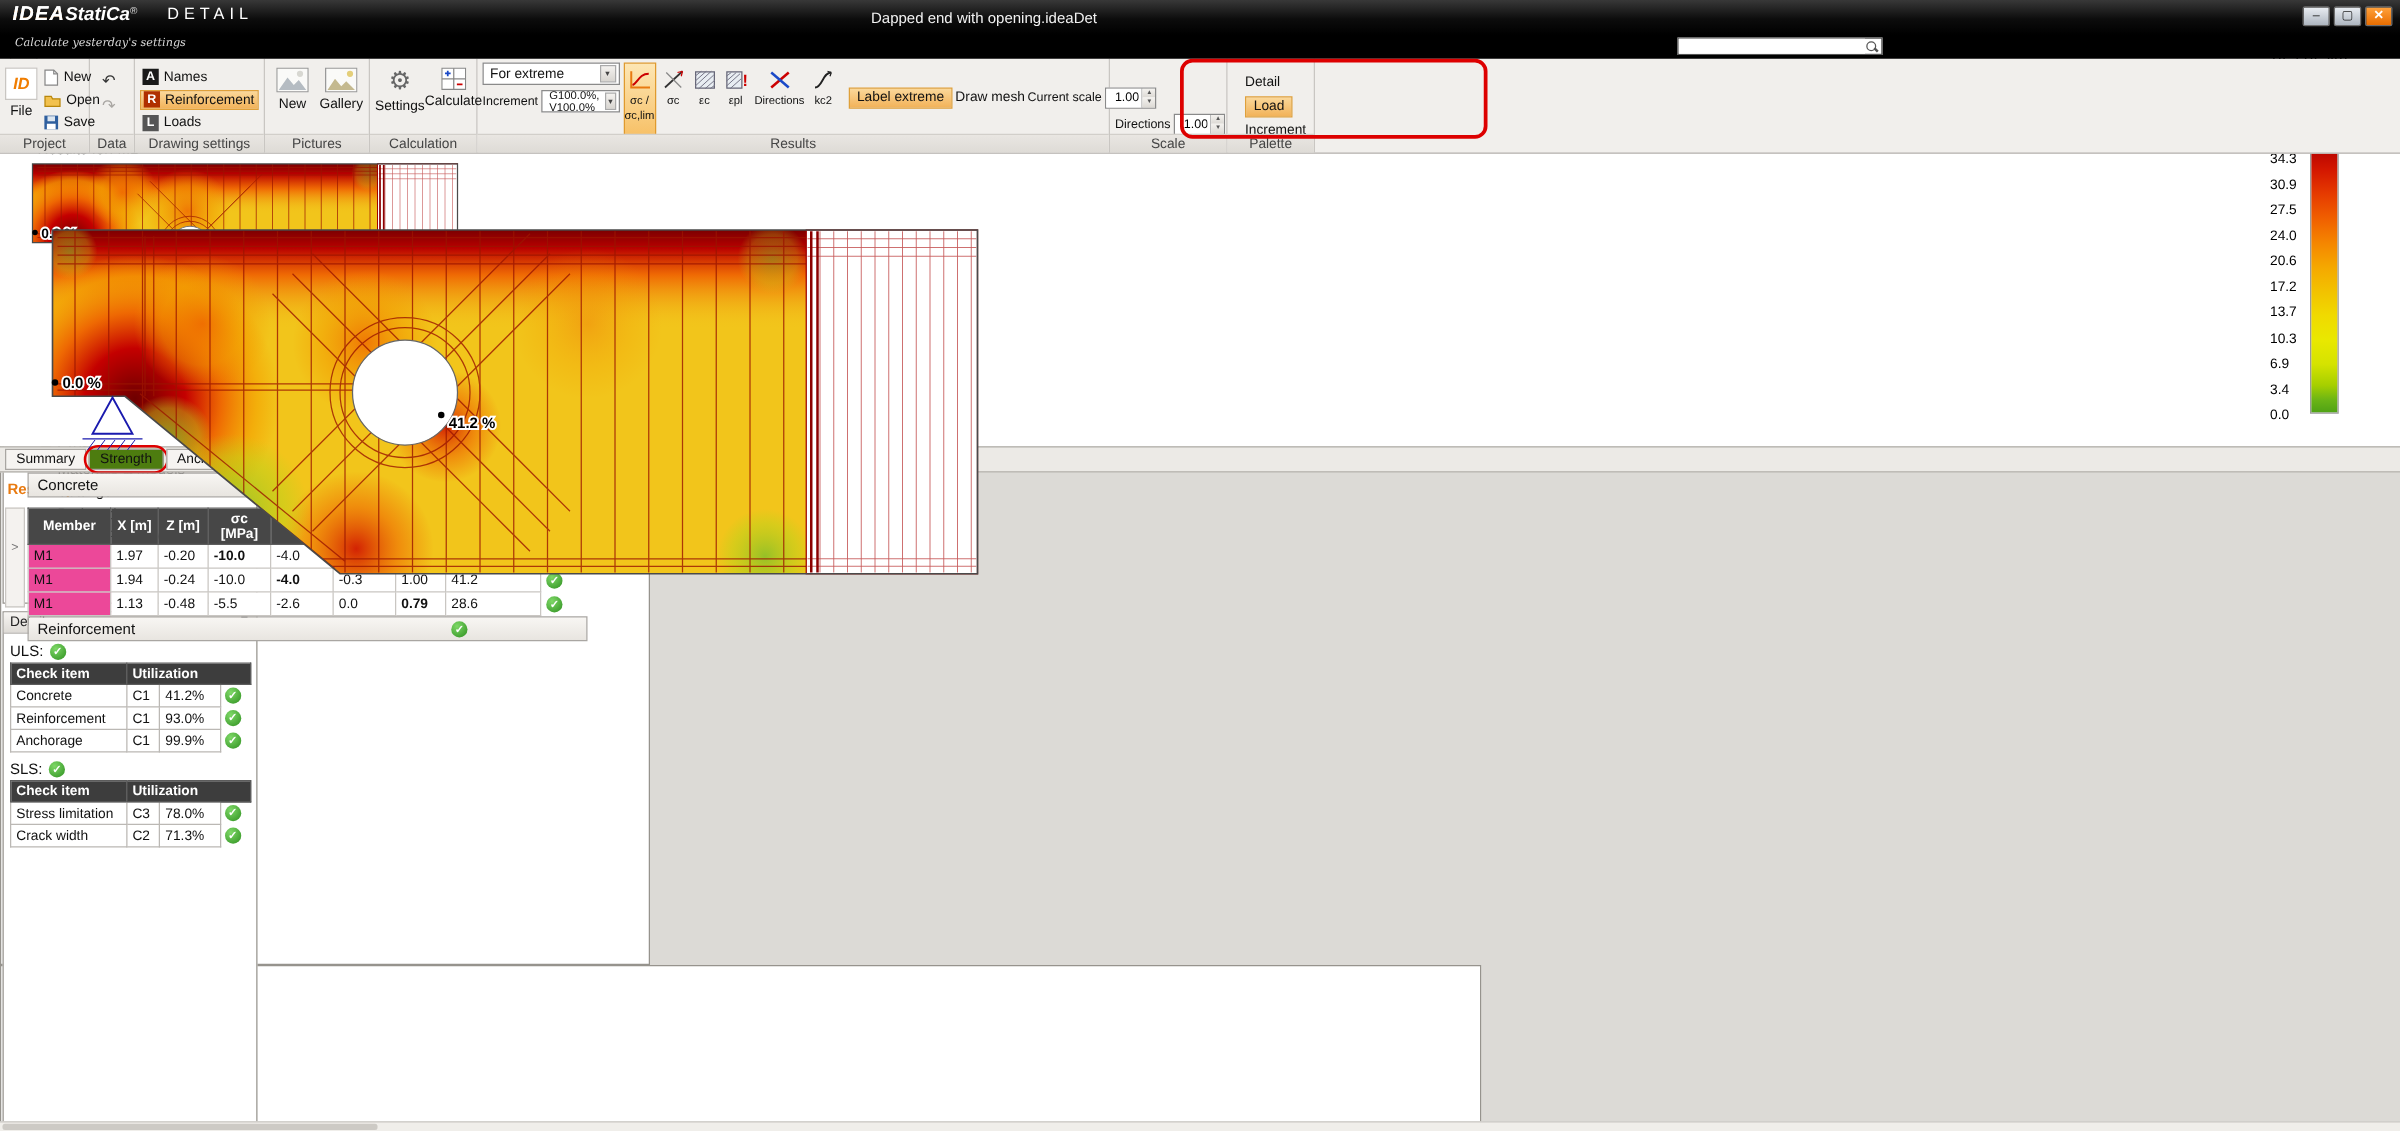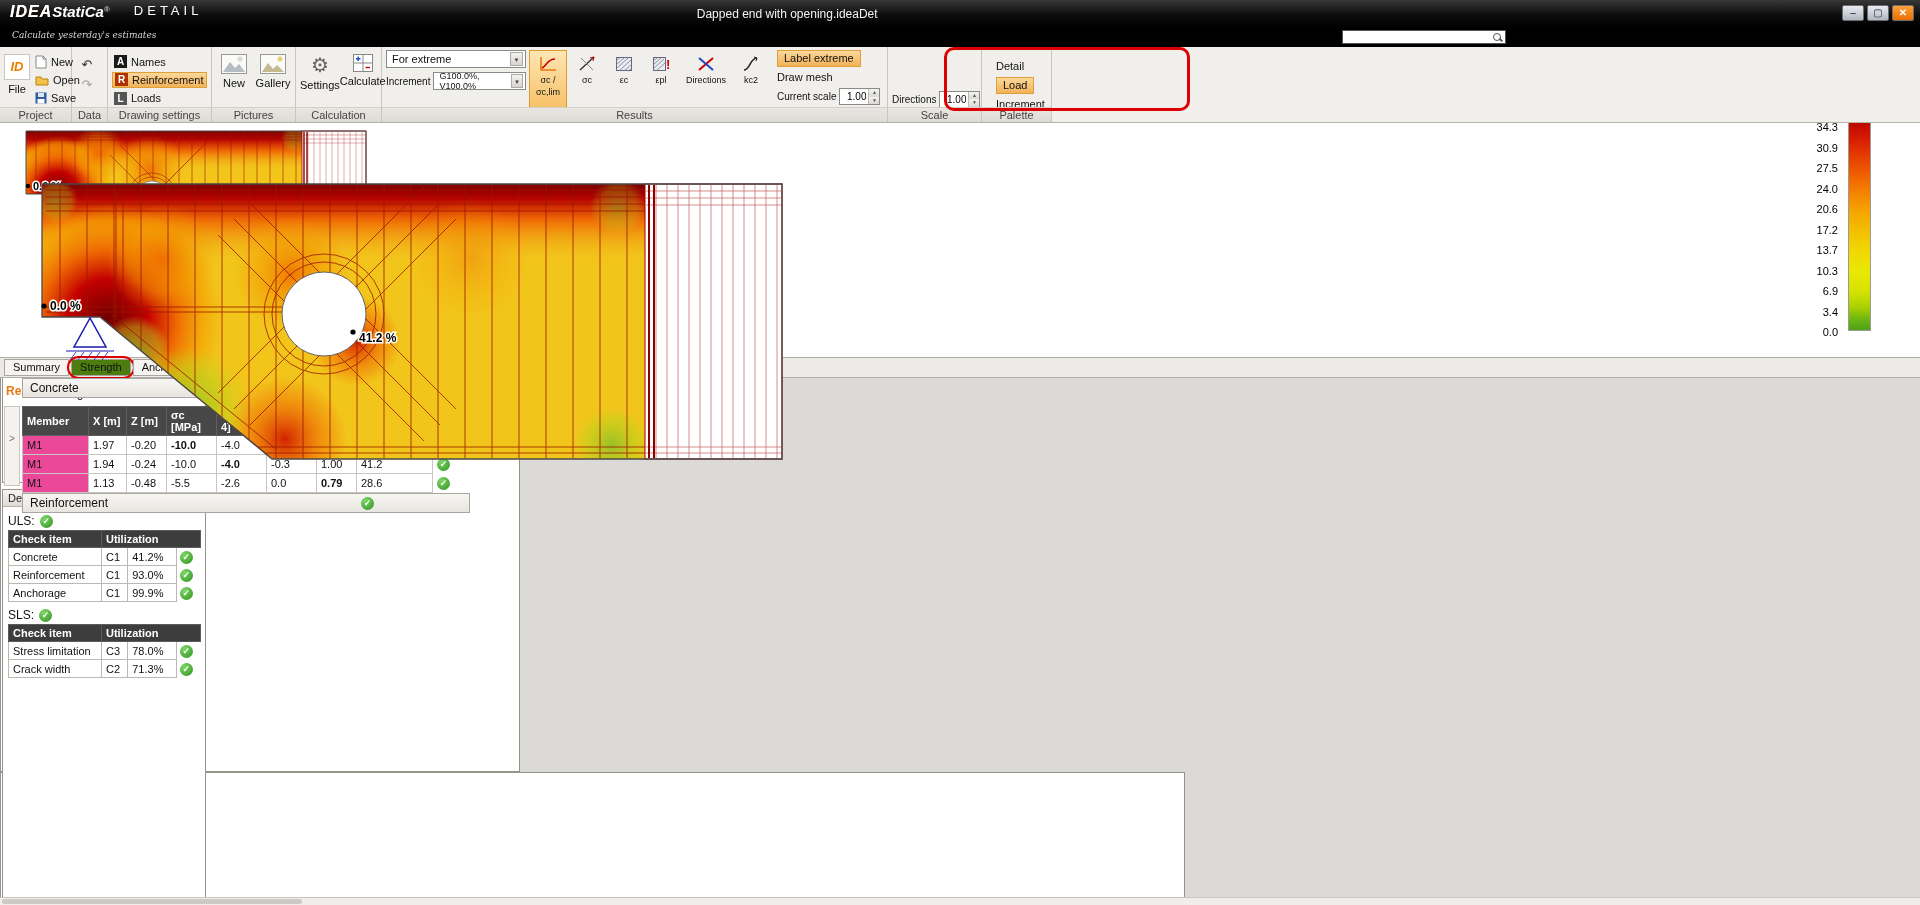--- a/index.html
+++ b/index.html
@@ -44,21 +44,21 @@
 .combo{height:18px;border:1px solid #8a8a8a;background:#fff;display:flex;align-items:center;justify-content:space-between;padding:0 2px 0 5px;font-size:11px}
 .combo .arr{font-size:6px;color:#444;background:linear-gradient(#f4f2ef,#d8d5d0);border:1px solid #aaa;width:13px;height:14px;line-height:14px;text-align:center}
 .spin{display:flex;border:1px solid #8a8a8a;background:#fff;height:17px}
 .spin input{width:28px;border:0;outline:0;text-align:right;font-size:10px;padding-right:2px;font-family:"Liberation Sans",sans-serif}
 .spin .arrs{display:flex;flex-direction:column;width:11px;border-left:1px solid #bbb}
 .spin .arrs span{flex:1;font-size:5px;line-height:7px;text-align:center;color:#555;background:linear-gradient(#f4f2ef,#dcd9d4)}
 .orangebtn{background:linear-gradient(#fbd89a,#f2b259);border:1px solid #dfa03a;padding:0 6px;height:17px;line-height:15px;font-size:11px;display:inline-block}
 .plainlbl{font-size:11px;height:17px;line-height:17px}
 .annot-results{position:absolute;left:944px;top:47px;width:246px;height:64px;border:3px solid #dd0000;border-radius:10px;z-index:30;pointer-events:none}
 .resrow{display:flex;flex-direction:column;gap:4px;width:150px}
-.extcol{display:flex;flex-direction:column;gap:2px;margin-left:6px}
+.extcol{display:flex;flex-direction:row;gap:2px;margin-left:6px}
 .extrow{display:flex;align-items:center;gap:3px;font-size:10px;white-space:nowrap}
 
 
 .panel{position:absolute;background:#fff;border:1px solid #96938d}
 .phead{height:17px;background:linear-gradient(#f7f5f2,#dedbd6);border-bottom:1px solid #b5b2ae;display:flex;align-items:center;padding:0 5px;font-size:11px;color:#222}
 .phead .sp{flex:1}
 .phead .hv{font-size:7px;color:#555;margin-right:6px}
 .pin{position:relative;width:9px;height:12px}
 .pin::before{content:'';position:absolute;top:1px;left:2px;width:5px;height:6px;background:#666}
 .pin::after{content:'';position:absolute;top:7px;left:4px;width:1px;height:4px;background:#666}
@@ -91,31 +91,31 @@
 
 .data-panel{left:209px;top:131px;width:520px;height:772px;background:#fff;border:1px solid #96938d}
 .tabstrip{position:absolute;left:0;top:0;right:0;height:19px;background:#e9e6e2;border-bottom:1px solid #b0ada8;display:flex;align-items:flex-end;padding-left:5px}
 .tab{background:#fff;border:1px solid #a9a6a2;border-bottom:none;height:18px;line-height:17px;padding:0 12px;font-size:11px;margin-bottom:-1px}
 .plot{position:absolute;left:0;top:19px;right:0;height:338px;background:#fff;overflow:hidden}
 .results-for{position:absolute;left:30px;top:93px;font-size:12px;color:#000}
 .stitle{position:absolute;top:20px;right:42px;font-size:13px;color:#000}
 .sunit{position:absolute;top:38px;right:42px;font-size:10px;color:#333}
 .sbar{position:absolute;right:49px;top:68px;width:23px;height:244px;border:1px solid #9a9a9a;
 background:linear-gradient(#5c0000 0%,#8a0000 5%,#b40000 12%,#d41800 20%,#e63c00 28%,#f06000 36%,#f58600 44%,#f5a800 52%,#f2c200 60%,#f0da00 68%,#e9e800 76%,#d5e300 84%,#a6cf00 91%,#6ab415 96%,#4fa215 100%)}
-.sticks{position:absolute;right:82px;top:61px;height:258px;width:42px;display:flex;flex-direction:column;justify-content:space-between;text-align:right;font-size:11px;color:#000}
+.sticks{position:absolute;right:62px;top:61px;height:258px;width:42px;display:flex;flex-direction:column;justify-content:space-between;text-align:left;font-size:11px;color:#000}
 .rtabs{position:absolute;left:0;top:357px;right:0;height:21px;background:#eceae6;border-top:1px solid #b0ada8;border-bottom:1px solid #b0ada8;display:flex;align-items:center;padding-left:4px;gap:2px}
 .rtab{border:1px solid #a9a6a2;background:#f6f4f1;height:17px;line-height:15px;padding:0 8px;font-size:11px;position:relative}
 .rtab.active{background:#4d7c0f}
 .rtab.circled::after{content:'';position:absolute;inset:-4px -5px;border:2px solid #dd0000;border-radius:12px;pointer-events:none}
 .note{position:absolute;left:6px;top:384px;font-size:12px;font-weight:bold;color:#e87a10}
 .grouphdr{position:absolute;left:22px;width:448px;height:20px;border:1px solid #a9a6a2;background:linear-gradient(#f8f6f3,#e8e5e0);display:flex;align-items:center;padding:0 7px;font-size:12px}
 .grouphdr .chk{margin-left:auto;margin-right:88px}
 .rowsel{position:absolute;left:4px;top:406px;width:16px;height:80px;border:1px solid #c9c6c2;background:#f4f2ef;color:#777;font-size:10px;text-align:center;padding-top:26px}
 .ctable{position:absolute;left:22px;top:406px;border-collapse:collapse;font-size:11px}
-.ctable th{background:#474747;color:#fff;font-weight:bold;text-align:left;padding:2px 4px;border:1px solid #5e5e5e;height:19px}
+.ctable th{background:#474747;color:#fff;font-weight:bold;text-align:center;padding:2px 4px;border:1px solid #5e5e5e;height:19px}
 .ctable td{border:1px solid #c9c6c2;padding:1px 4px;height:19px;background:#fff}
 .ctable td.mcell{background:#ec4899}
 .ctable td.ck{border:0;background:transparent;padding-left:4px}
 .b{font-weight:bold}
 .hscroll{position:absolute;left:0;right:0;bottom:0;height:8px;background:#f0eeea;border-top:1px solid #c9c6c2}
 .hscroll .thumb{position:absolute;left:2px;top:1px;width:300px;height:5px;background:#cdcac5;border-radius:2px}
 
 
 .main-panel{left:733px;top:131px;width:1185px;height:772px;background:#fff;border:1px solid #96938d}
 .mainview{position:absolute;left:0;top:19px;right:0;bottom:0;overflow:hidden}
@@ -136,21 +136,21 @@
       <span class="logo-detail">DETAIL</span>
     </div>
     <div class="win-title">Dapped end with opening.ideaDet</div>
     <div class="winbtns">
       <div class="winbtn">–</div>
       <div class="winbtn">▢</div>
       <div class="winbtn close">✕</div>
     </div>
   </div>
   <div class="subbar">
-    <div class="tagline">Calculate yesterday's estimates</div>
+    <div class="tagline">Calculate yesterday's settings</div>
     <div class="search">
       <input style="">
       <span class="mag"></span>
     </div>
   </div>
 
   <div class="ribbon">
 
     <div class="rgroup g-project">
       <div class="bigbtn">

